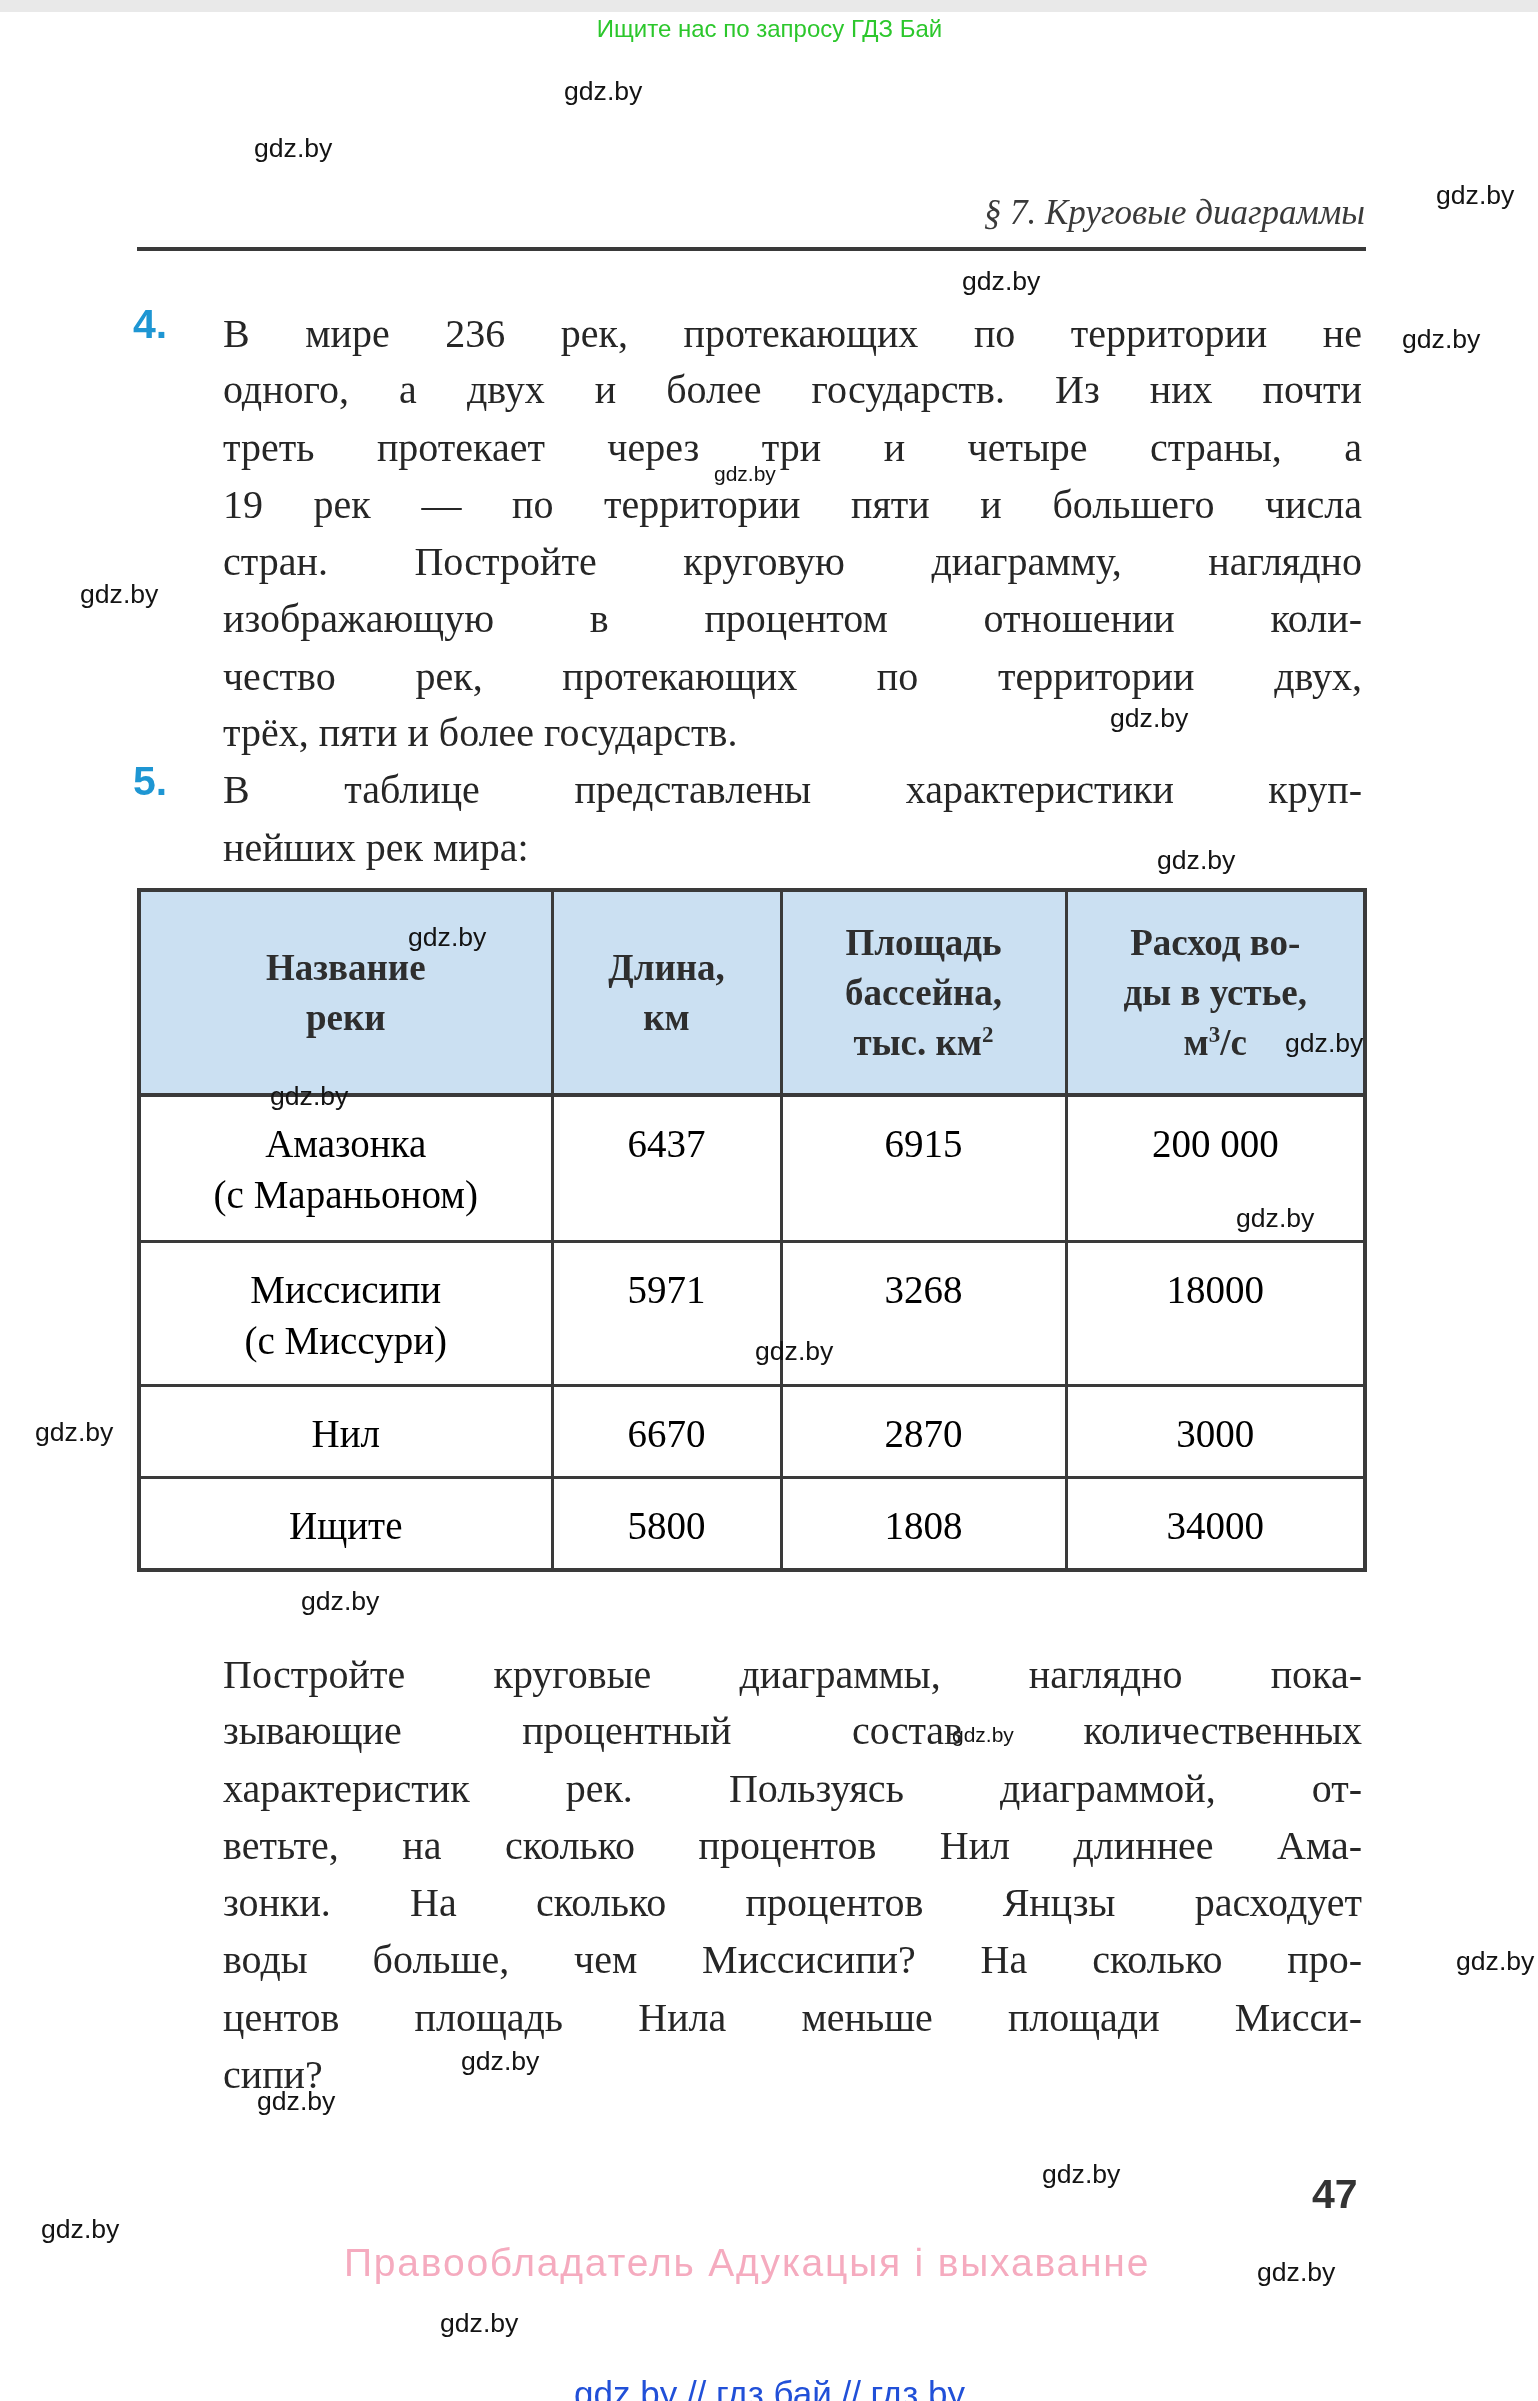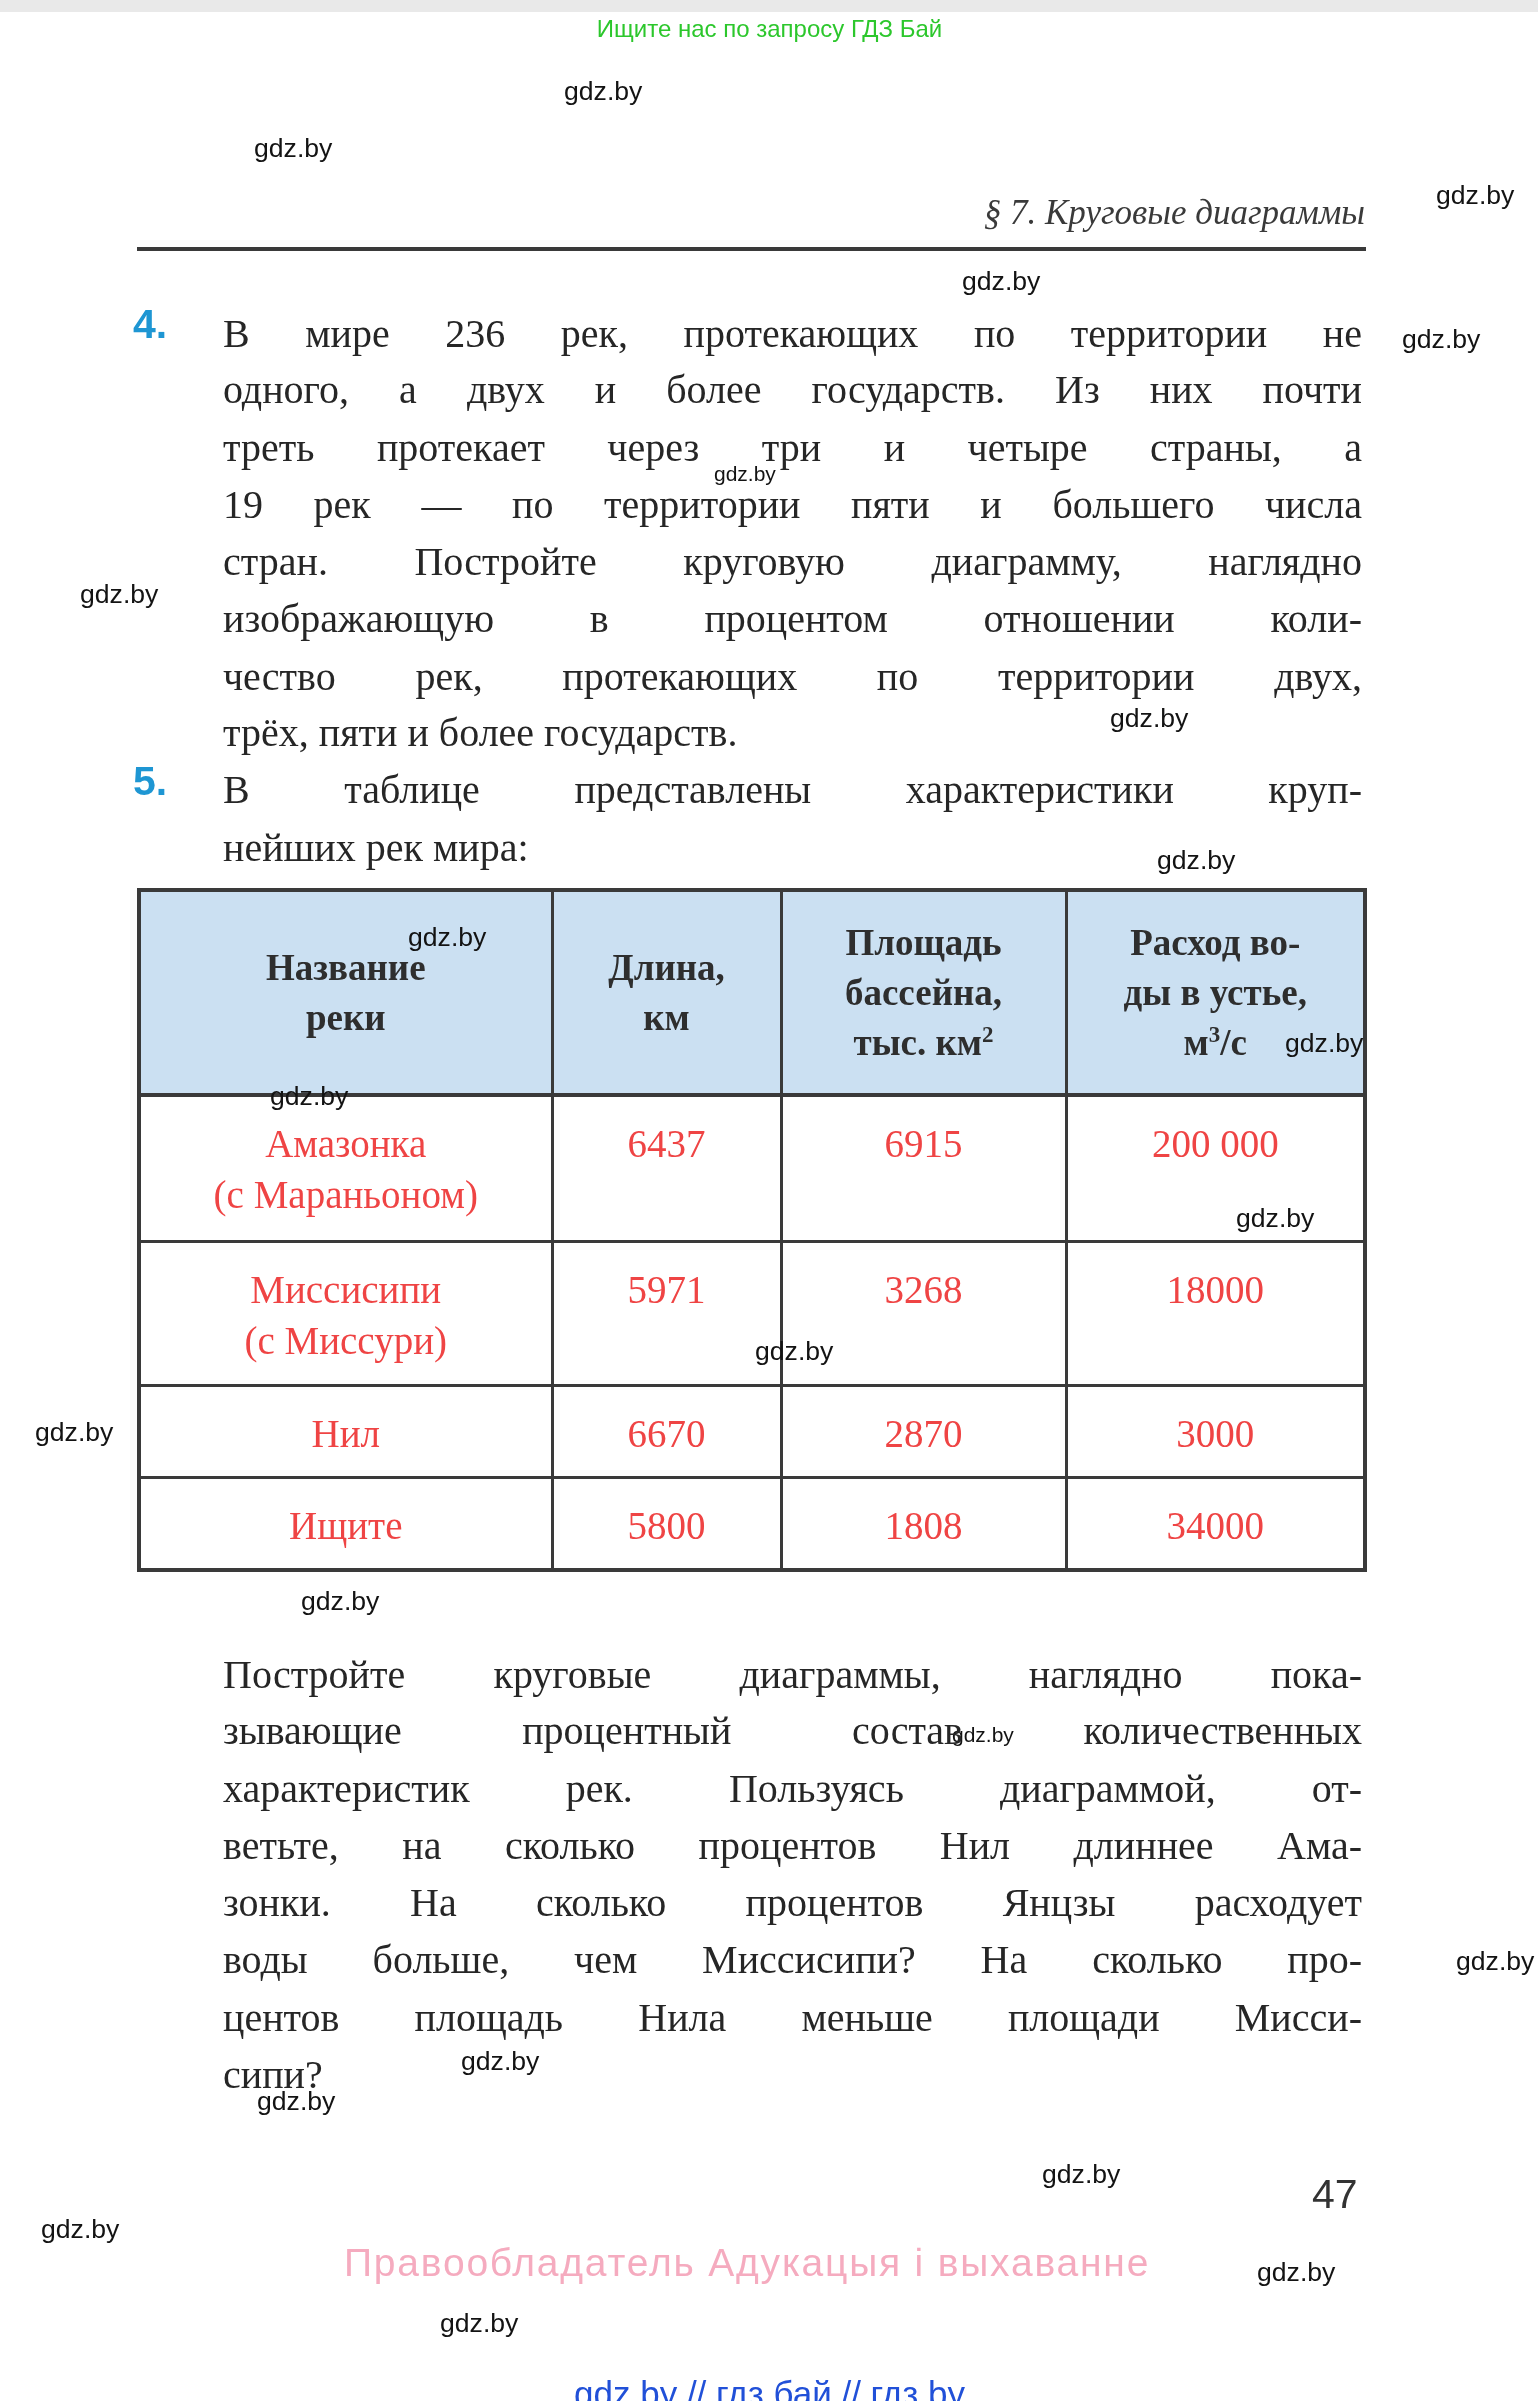--- a/index.html
+++ b/index.html
@@ -58,29 +58,29 @@
   table.rivers th, table.rivers td{border:3.5px solid #3a3a3a;}
   table.rivers th{
     background:#cbe0f2;
     font-weight:700; font-size:37px; line-height:50px;
     color:#2e2e2e; text-align:center; vertical-align:middle;
     height:199px; border-bottom-width:4.4px;
   }
   table.rivers td{
     font-size:39px; line-height:51px;
     text-align:center; vertical-align:top;
-    padding-top:21px; color:#ef4444;
+    padding-top:21px; color:#000000;
   }
   tr.r0{height:146px;} tr.r1{height:144px;}
   tr.r2{height:92px;} tr.r3{height:93px;}
   sup{font-size:23px; vertical-align:super; line-height:0;}
   .page-number{
     position:absolute; left:1312px; top:2159px;
     font-family:"Liberation Sans", sans-serif;
-    font-weight:400; font-size:41px; color:#333333;
+    font-weight:700; font-size:41px; color:#333333;
   }
   .publisher{
     position:absolute; left:344px; top:2229px;
     font-family:"Liberation Sans", sans-serif;
     font-size:39px; letter-spacing:1.8px; color:#f5abbf;
     white-space:nowrap;
   }
   .footer-links{
     position:absolute; top:2362px; left:0; width:100%;
     text-align:center;

